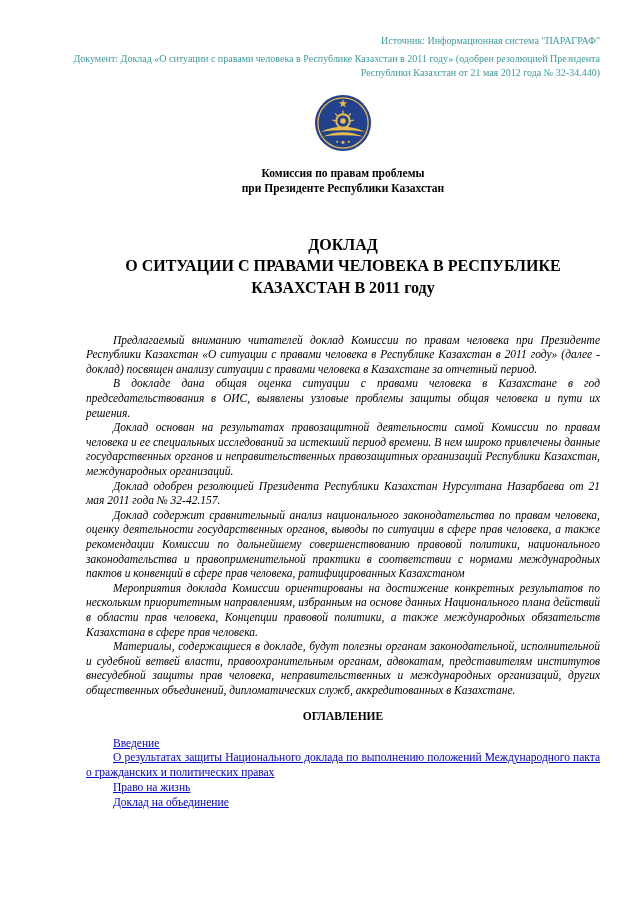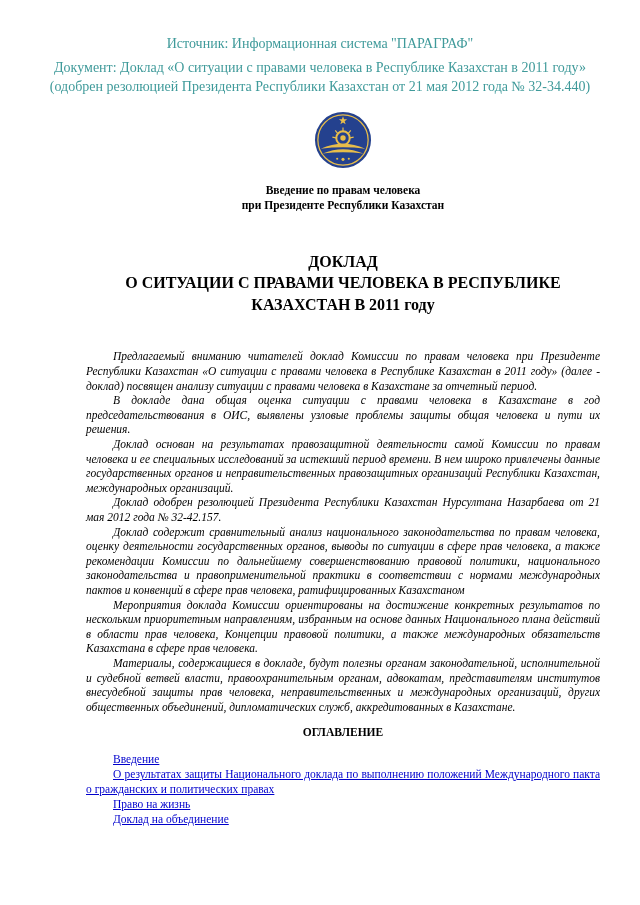--- a/index.html
+++ b/index.html
@@ -12,22 +12,22 @@
     width: 640px;
     height: 905px;
     box-sizing: border-box;
     background: #ffffff;
     padding: 34px 40px 20px 40px;
     font-family: "Liberation Serif", serif;
     color: #000000;
     overflow: hidden;
   }
   .header-info {
-    text-align: center;
-    font-size: 14px;
+    text-align: right;
+    font-size: 10px;
     line-height: 1.4;
     color: #3f9a9a;
   }
   .header-info .doc-line {
     margin-top: 4px;
   }
   .content {
     padding-left: 46px;
   }
   .emblem-wrap {
@@ -115,34 +115,34 @@
         <circle cx="30" cy="28" r="2.8" fill="#e8bd4a"></circle>
         <path d="M7 39 Q30 29 53 39 Q30 36 7 39 Z" fill="#e8bd4a"></path>
         <path d="M9 44 Q30 35 51 44 Q30 41.5 9 44 Z" fill="#e8bd4a"></path>
         <circle cx="30" cy="50" r="1.6" fill="#e8bd4a"></circle>
         <circle cx="24" cy="49.4" r="1.1" fill="#e8bd4a"></circle>
         <circle cx="36" cy="49.4" r="1.1" fill="#e8bd4a"></circle>
       </svg>
     </div>
 
     <div class="org-name">
-      <div>Введение по правам человека</div>
+      <div>Комиссия по правам проблемы</div>
       <div>при Президенте Республики Казахстан</div>
     </div>
 
     <div class="doc-title">
       <div>ДОКЛАД</div>
       <div>О СИТУАЦИИ С ПРАВАМИ ЧЕЛОВЕКА В РЕСПУБЛИКЕ КАЗАХСТАН В 2011 году</div>
     </div>
 
     <div class="body-text">
       <p>Предлагаемый вниманию читателей доклад Комиссии по правам человека при Президенте Республики Казахстан «О ситуации с правами человека в Республике Казахстан в 2011 году» (далее - доклад) посвящен анализу ситуации с правами человека в Казахстане за отчетный период.</p>
       <p>В докладе дана общая оценка ситуации с правами человека в Казахстане в год председательствования в ОИС, выявлены узловые проблемы защиты общая человека и пути их решения.</p>
       <p>Доклад основан на результатах правозащитной деятельности самой Комиссии по правам человека и ее специальных исследований за истекший период времени. В нем широко привлечены данные государственных органов и неправительственных правозащитных организаций Республики Казахстан, международных организаций.</p>
-      <p>Доклад одобрен резолюцией Президента Республики Казахстан Нурсултана Назарбаева от 21 мая 2012 года № 32-42.157.</p>
+      <p>Доклад одобрен резолюцией Президента Республики Казахстан Нурсултана Назарбаева от 21 мая 2011 года № 32-42.157.</p>
       <p>Доклад содержит сравнительный анализ национального законодательства по правам человека, оценку деятельности государственных органов, выводы по ситуации в сфере прав человека, а также рекомендации Комиссии по дальнейшему совершенствованию правовой политики, национального законодательства и правоприменительной практики в соответствии с нормами международных пактов и конвенций в сфере прав человека, ратифицированных Казахстаном</p>
       <p>Мероприятия доклада Комиссии ориентированы на достижение конкретных результатов по нескольким приоритетным направлениям, избранным на основе данных Национального плана действий в области прав человека, Концепции правовой политики, а также международных обязательств Казахстана в сфере прав человека.</p>
       <p>Материалы, содержащиеся в докладе, будут полезны органам законодательной, исполнительной и судебной ветвей власти, правоохранительным органам, адвокатам, представителям институтов внесудебной защиты прав человека, неправительственных и международных организаций, других общественных объединений, дипломатических служб, аккредитованных в Казахстане.</p>
     </div>
 
     <div class="toc-heading">ОГЛАВЛЕНИЕ</div>
 
     <div class="toc-links">
       <p><a class="toc-link" href="#">Введение</a></p>
       <p><a class="toc-link" href="#">О результатах защиты Национального доклада по выполнению положений Международного пакта о гражданских и политических правах</a></p>

